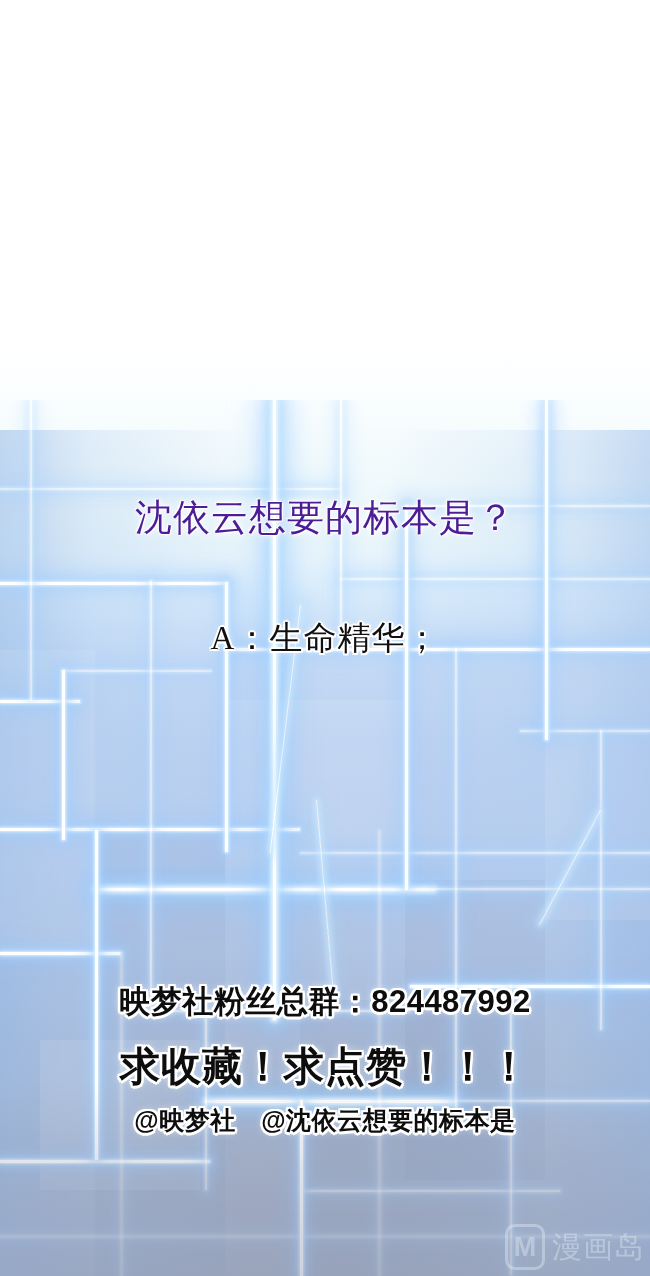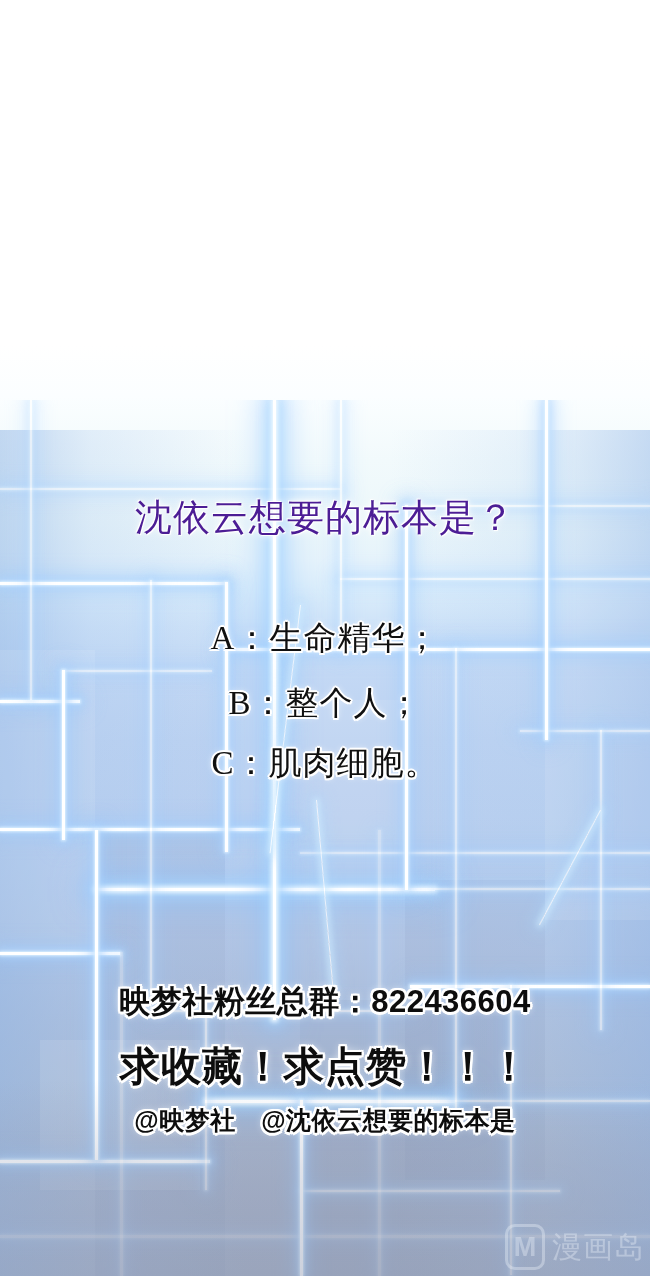--- a/index.html
+++ b/index.html
@@ -211,24 +211,22 @@
     <div class="streak" style="left:300px;top:205px;width:1px;height:250px;transform:rotate(7deg);"></div>
     <div class="streak" style="left:316px;top:400px;width:1px;height:190px;transform:rotate(-5deg);"></div>
     <div class="streak" style="left:600px;top:410px;width:1px;height:130px;transform:rotate(28deg);"></div>
   </div>
 
   <div class="bg-layer bg-haze"></div>
 
   <div class="txt title">沈依云想要的标本是？</div>
 
   <div class="txt opt optA">A：生命精华；</div>
-  <div class="txt opt optB">B：整个人；</div>
-  <div class="txt opt optC">C：肌肉细胞。</div>
-
-  <div class="txt promo qqgroup">映梦社粉丝总群：822436604</div>
+
+  <div class="txt promo qqgroup">映梦社粉丝总群：824487992</div>
   <div class="txt promo shout">求收藏！求点赞！！！</div>
   <div class="txt promo credit">@映梦社　@沈依云想要的标本是</div>
 
   <div class="watermark">
     <div class="wm-badge">M</div>
     <div class="wm-text">漫画岛</div>
   </div>
 
 </div>
 

